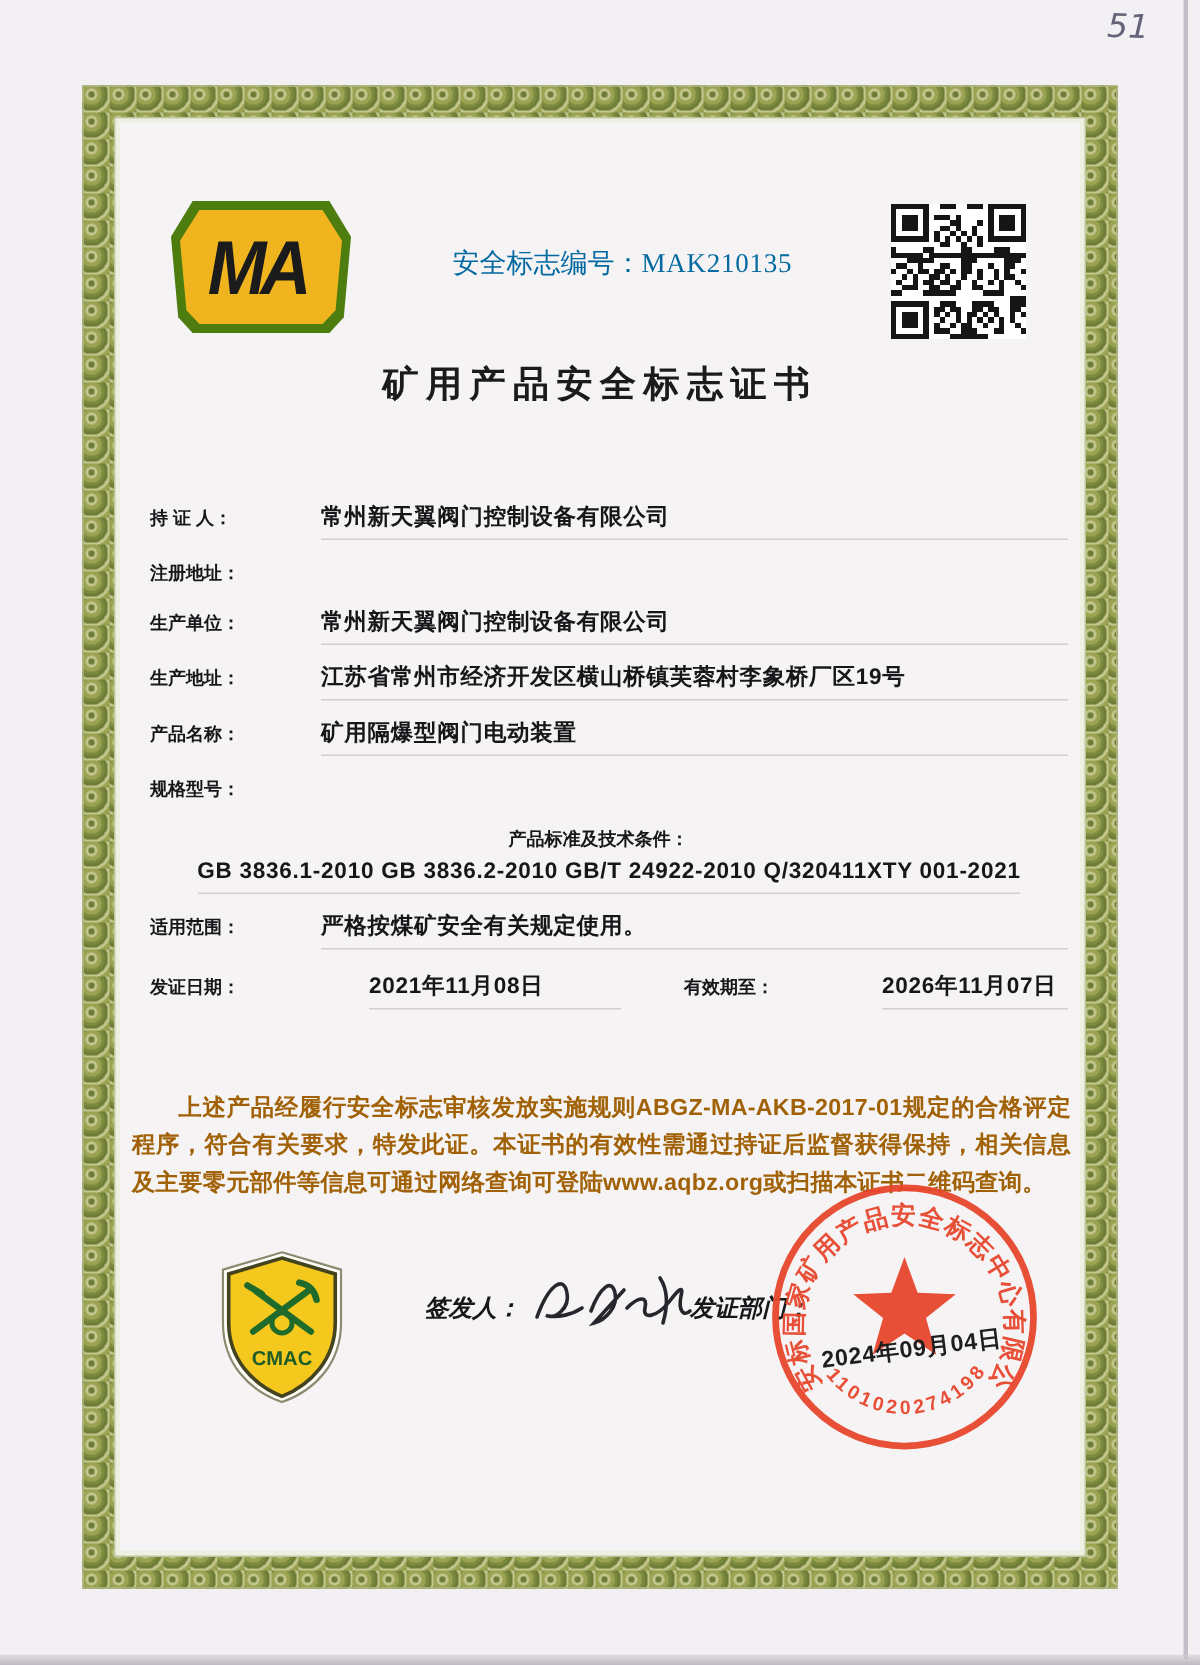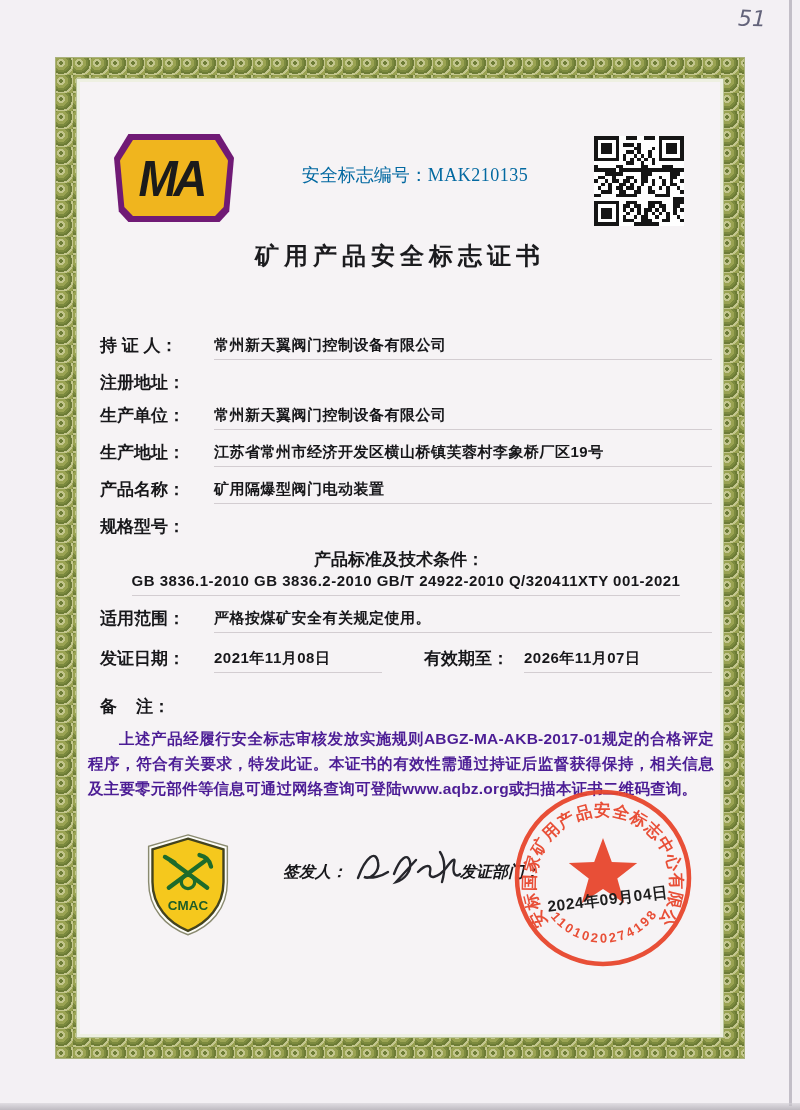--- a/index.html
+++ b/index.html
@@ -33,56 +33,56 @@
     box-shadow:0 0 0 1px #aab27c inset;
   }
   .cert-inner{
     width:100%;height:100%;box-sizing:border-box;
     background:#f6f3f5;
     border:1px solid #bcc79c;
     box-shadow:0 0 0 3px #eef0e2 inset;
   }
   
   .ma-badge{position:absolute;left:114px;top:134px;width:120px;height:88px;
-    background:#701a75;
+    background:#4d7c0f;
     clip-path:polygon(12% 0,88% 0,100% 27%,96% 88%,88% 100%,12% 100%,4% 88%,0 27%);}
   .ma-badge-inner{position:absolute;inset:6px;background:#f0b51e;
     clip-path:polygon(12% 0,88% 0,100% 27%,96% 88%,88% 100%,12% 100%,4% 88%,0 27%);
     display:flex;align-items:center;justify-content:center;}
   .ma-badge-inner span{
     font-family:"Liberation Sans",sans-serif;font-size:47px;font-weight:900;font-style:italic;
     letter-spacing:-4px;color:#1b1b1b;transform:scaleY(1.08);padding-right:6px;}
   .mark-number{position:absolute;left:250px;top:163px;width:330px;text-align:center;
     font-size:18px;color:#0369a1;font-family:"Liberation Serif","DejaVu Serif",serif;}
   .mark-number .val{letter-spacing:.5px;}
   .qr{position:absolute;left:594px;top:136px;width:90px;height:90px;background:#fff;}
   .qr svg{width:100%;height:100%;display:block;}
   
   .title{position:absolute;left:0;right:0;top:240px;text-align:center;
     font-size:24px;font-weight:900;letter-spacing:5px;color:#1b1b1e;
     font-family:"Liberation Sans",sans-serif;}
   
   .fields{position:absolute;left:100px;top:334px;width:612px;color:#17171a;}
   .field-row{display:flex;align-items:flex-start;margin-bottom:11px;}
   .field-row.center{align-items:center;flex-direction:column;}
-  .f-label{white-space:pre;font-size:17px;font-weight:700;min-width:114px;line-height:21px;padding-top:1px;}
+  .f-label{white-space:pre;font-size:12px;font-weight:700;min-width:114px;line-height:21px;padding-top:1px;}
   .f-label.wide{min-width:0;padding-right:14px;}
   .f-value{flex:1;font-size:15px;font-weight:700;line-height:21px;
     border-bottom:1px solid #d3cdd1;padding-bottom:4px;letter-spacing:.5px;}
   .f-value.break-all{word-break:break-all;}
   .dates-row{display:flex;align-items:flex-start;margin-top:14px;}
-  .dates-row .f-value{flex:0 0 168px;}
+  .dates-row .f-value{flex:0 0 168px;margin-left:32px;}
   .dates-row .spacer{width:42px;}
   .dates-row .f-label.mid{min-width:100px;}
   .dates-row .f-value.last{flex:1;}
   .remark-row{display:flex;margin-top:22px;}
   .remark-row .f-value{border-bottom:none;}
   
   .statement{position:absolute;left:88px;top:726px;width:626px;
-    font-size:15.5px;font-weight:700;line-height:1.62;color:#4c1d95;
+    font-size:15.5px;font-weight:700;line-height:1.62;color:#a16207;
     text-align:justify;text-indent:2em;letter-spacing:.2px;}
   
   .cmac{position:absolute;left:140px;top:832px;width:96px;height:102px;}
   .signer-label,.issuer-label{position:absolute;font-size:16px;font-weight:700;color:#17171a;font-style:italic;}
   .signer-label{left:283px;top:862px;}
   .issuer-label{left:460px;top:862px;}
   .signature{position:absolute;left:352px;top:838px;width:112px;height:58px;}
   .seal{position:absolute;left:508px;top:786px;width:190px;height:190px;opacity:.94;}
 </style>
 </head>
@@ -447,24 +447,20 @@
     </div>
 
     <div class="dates-row">
       <div class="f-label">发证日期：</div>
       <div class="f-value">2021年11月08日</div>
       <div class="spacer"></div>
       <div class="f-label mid">有效期至：</div>
       <div class="f-value last">2026年11月07日</div>
     </div>
 
-    <div class="remark-row">
-      <div class="f-label">备    注：</div>
-      <div class="f-value"></div>
-    </div>
   </div>
 
   <div class="statement">上述产品经履行安全标志审核发放实施规则ABGZ-MA-AKB-2017-01规定的合格评定程序，符合有关要求，特发此证。本证书的有效性需通过持证后监督获得保持，相关信息及主要零元部件等信息可通过网络查询可登陆www.aqbz.org或扫描本证书二维码查询。</div>
 
   <div class="cmac">
     <svg viewBox="0 0 100 110">
       <path d="M50,3 L91,15 V52 C91,80 73,99 50,107 C27,99 9,80 9,52 V15 Z" fill="#fdfdf8" stroke="#8a8a70" stroke-width="1.5"></path>
       <path d="M50,7 L87,18 V52 C87,77 70,95 50,103 C30,95 13,77 13,52 V18 Z" fill="#f5c81d" stroke="#43431f" stroke-width="2.5"></path>
       <g stroke="#1e6b2b" stroke-width="4.5" stroke-linecap="round" fill="none">
         <path d="M30,58 L68,30"></path>

